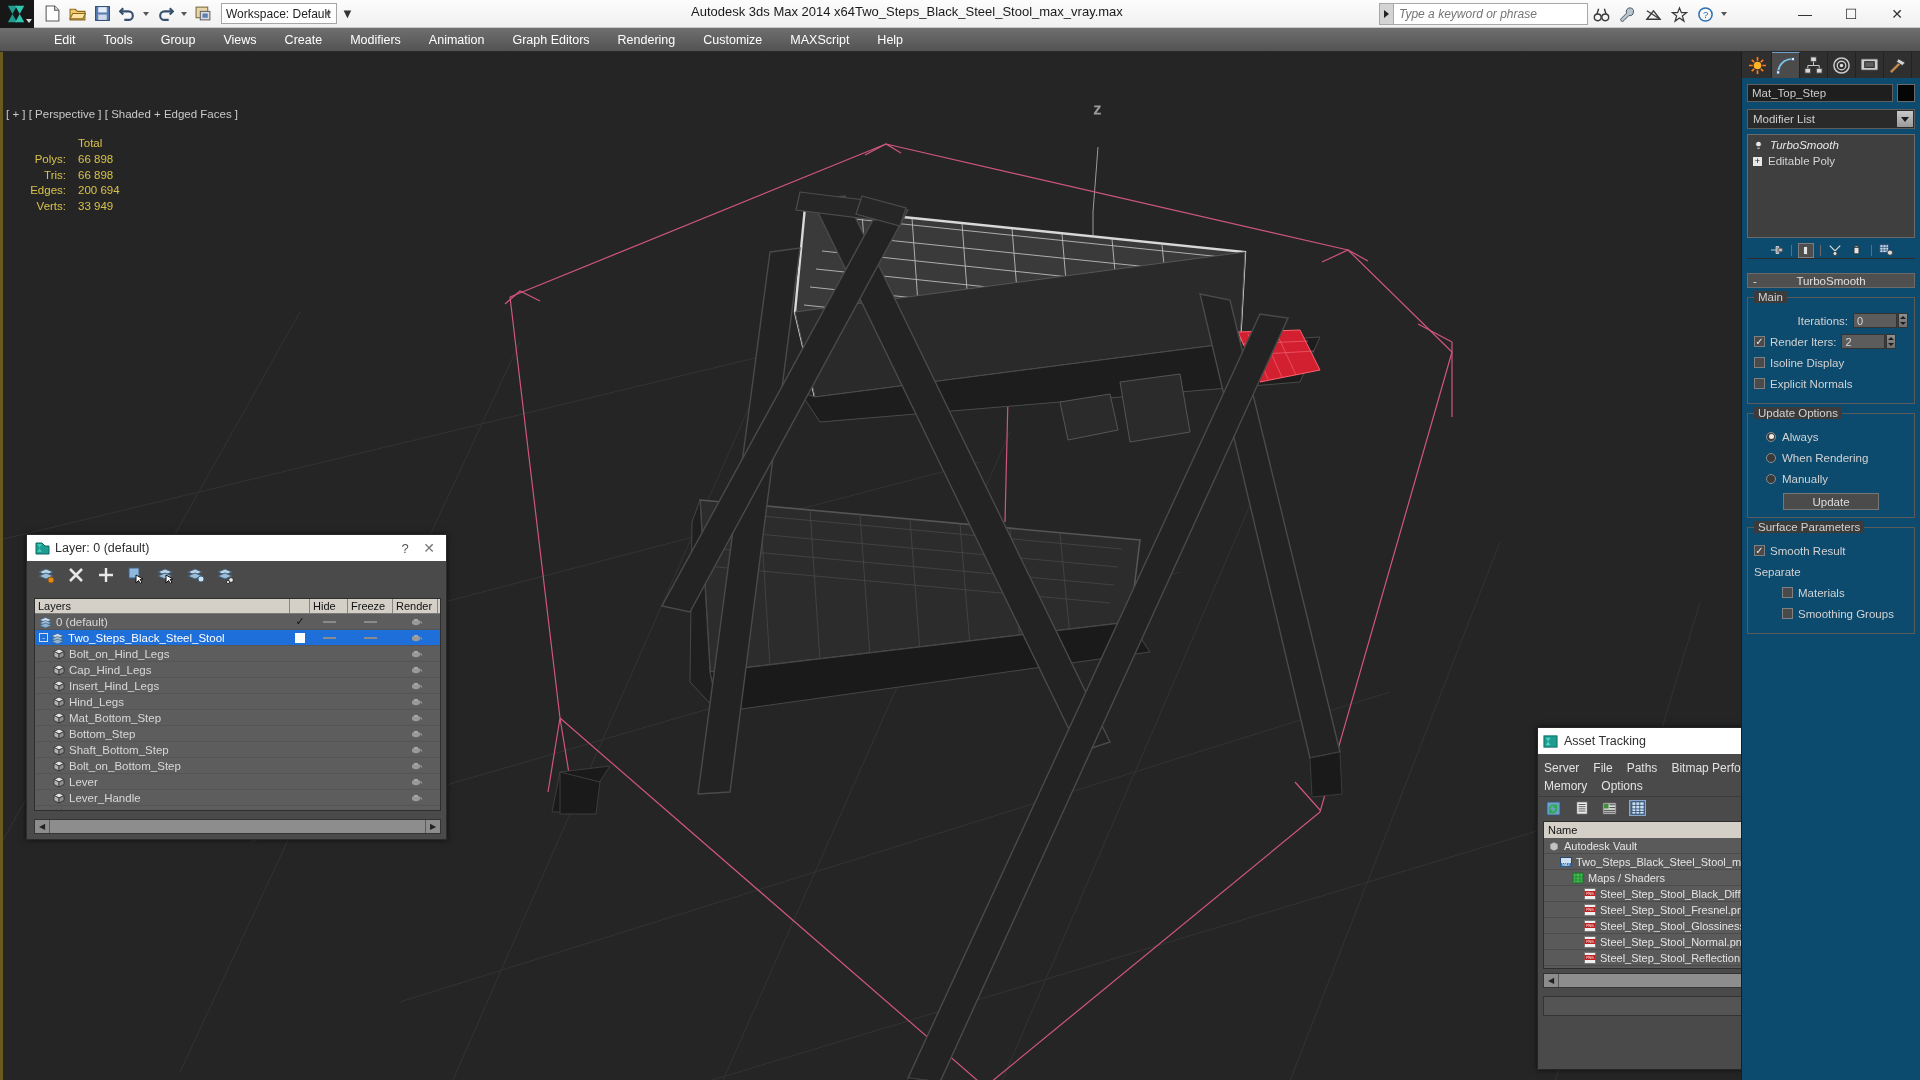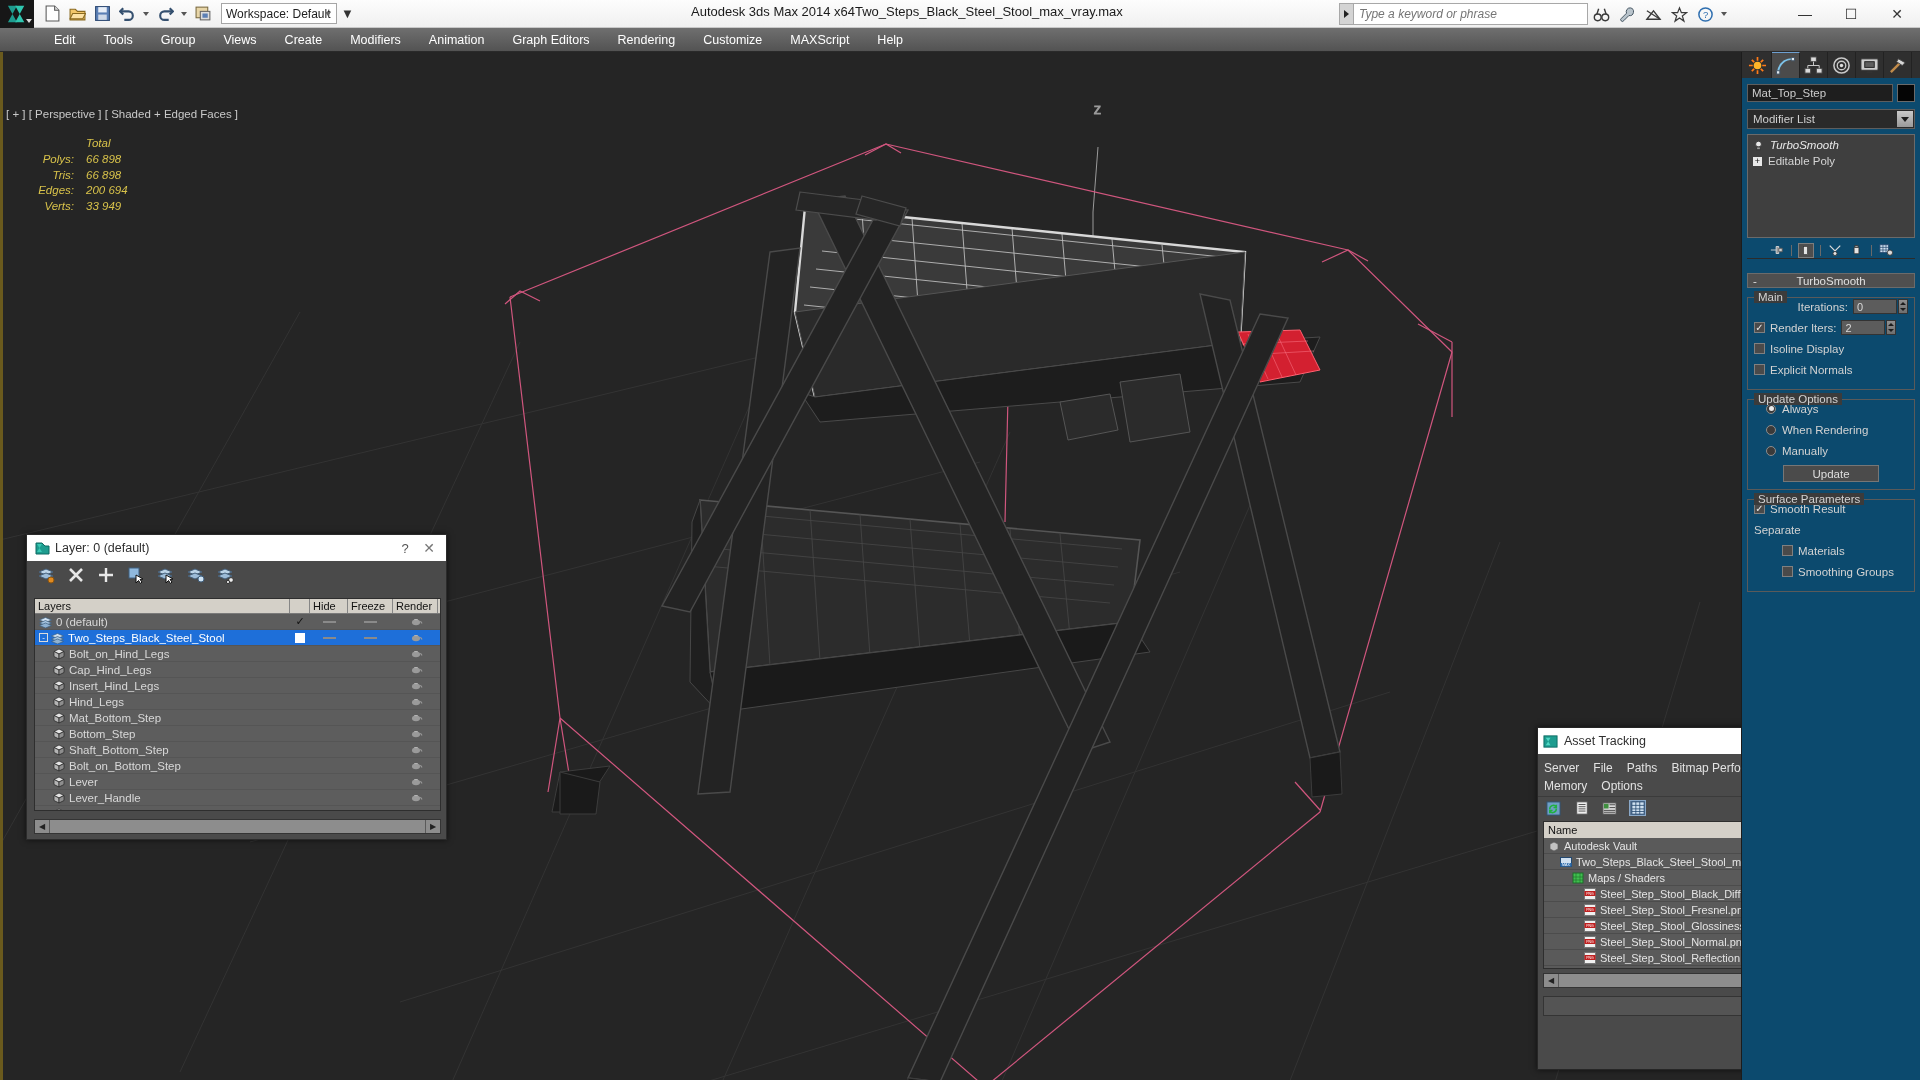--- a/index.html
+++ b/index.html
@@ -29,43 +29,43 @@
     border-left:3px solid transparent;border-right:3px solid transparent;border-top:4px solid #666;}
   #ws-dd { margin-left:3px; font-size:13px; color:#333; }
   #apptitle { position:absolute; left:691px; top:4px; font-size:13px; color:#1a1a1a; }
   #filetitle { position:absolute; left:855px; top:4px; font-size:13px; color:#1a1a1a; }
   #searchwrap { position:absolute; right:190px; top:3px; height:22px;
     display:flex;align-items:center; }
   #search-arrow { width:14px;height:22px; background:#d4d4d4; border:1px solid #a8a8a8;
     border-right:none; display:flex;align-items:center;justify-content:center;}
   #search-arrow i { width:0;height:0;border-top:4px solid transparent;
     border-bottom:4px solid transparent;border-left:5px solid #222; }
-  #search-input { width:235px;height:22px; border:1px solid #a8a8a8; background:#fff;
+  #search-input { width:195px;height:22px; border:1px solid #a8a8a8; background:#fff;
     font-style:italic; font-size:12px; color:#6d6d6d; padding-left:5px;
     font-family:"Liberation Sans",sans-serif; }
   .tbicon { width:26px;height:22px;display:flex;align-items:center;justify-content:center;}
   .tbicon svg{width:17px;height:17px;}
   #win-controls { position:absolute; right:0; top:0; height:28px; display:flex; }
   .wbtn { width:46px;height:28px; display:flex;align-items:center;justify-content:center;
     font-size:14px; color:#333; }
 
   
   #menubar { position:absolute; left:0; top:28px; width:1920px; height:24px;
     background:linear-gradient(#6f6f6f,#535353); border-bottom:1px solid #2a2a2a;
     display:flex; align-items:center; padding-left:40px; }
   .menuitem { color:#ffffff; font-size:12.5px; padding:0 14px; line-height:24px;
     white-space:nowrap; }
 
   
   #viewport { position:absolute; left:0; top:52px; width:1741px; height:1028px;
     background:#252525; overflow:hidden; }
   #vp-border-l { position:absolute;left:0;top:52px;width:3px;height:1028px;background:#6a5a1d;}
   #vp-label { position:absolute; left:6px; top:56px; font-size:11.5px; color:#c9c9c9; }
-  #stats { position:absolute; left:26px; top:84px; font-size:11.5px; color:#d8c24a;
-    line-height:15.8px;font-style:italic; }
+  #stats { position:absolute; left:18px; top:84px; font-size:11.5px; color:#d8c24a;
+    line-height:15.8px; }
   #stats table { border-collapse:collapse; }
   #stats td { padding:0 4px 0 0; font-size:11.5px; color:#d8c24a; }
   #stats td.lab { text-align:right; width:52px; }
   #stats td.val { padding-left:8px; }
 
   
   #layerdlg { position:absolute; left:26px; top:534px; width:421px; height:306px;
     background:#4a4a4a; border:1px solid #2b2b2b; box-shadow:0 0 6px rgba(0,0,0,.6); }
   #layer-title { height:26px; background:#ffffff; display:flex; align-items:center;
     padding:0 4px; }
@@ -164,21 +164,21 @@
   #cp-stacktools { margin:4px 5px 0 5px; height:17px; display:flex;align-items:center;
     justify-content:center; gap:6px; border-bottom:1px solid #2b2b2b; }
   .stk { width:16px;height:15px; display:flex;align-items:center;justify-content:center; }
   .stkdiv { width:1px;height:11px;background:#6a6a6a; }
   .stk.boxed { border:1px solid #7d7d7d; background:#4e4e4e; }
   #rollout { margin:14px 5px 0 5px; }
   .rollhdr { height:15px; background:#4f4f4f; border:1px solid #6b6b6b;
     display:flex;align-items:center; justify-content:center; position:relative;
     font-size:11.5px; color:#e0e0e0; }
   .rollhdr .mn { position:absolute; left:5px; }
-  .group { margin-top:9px; border:1px solid #5a5a5a; padding:0 6px 7px 6px;
+  .group { margin-top:9px; border:1px solid #5a5a5a; padding:14px 6px 7px 6px;
     position:relative; }
   .group > .gl { position:absolute; top:-7px; left:6px; background:#3b3b3b;
     padding:0 4px; font-size:11.5px; color:#d2d2d2; }
   .frow { display:flex; align-items:center; height:17px; margin-bottom:4px;
     font-size:11.5px; color:#d2d2d2; }
   .frow .lbl { margin-right:5px; }
   .spinbox { width:44px;height:15px; background:#5c5c5c; border:1px solid #333;
     color:#d8d8d8; font-size:11px; padding-left:3px; display:flex;align-items:center; }
   .spinner { width:10px;height:15px; background:linear-gradient(#8f8f8f,#6f6f6f);
     border:1px solid #333; margin-left:1px; display:flex;flex-direction:column;

